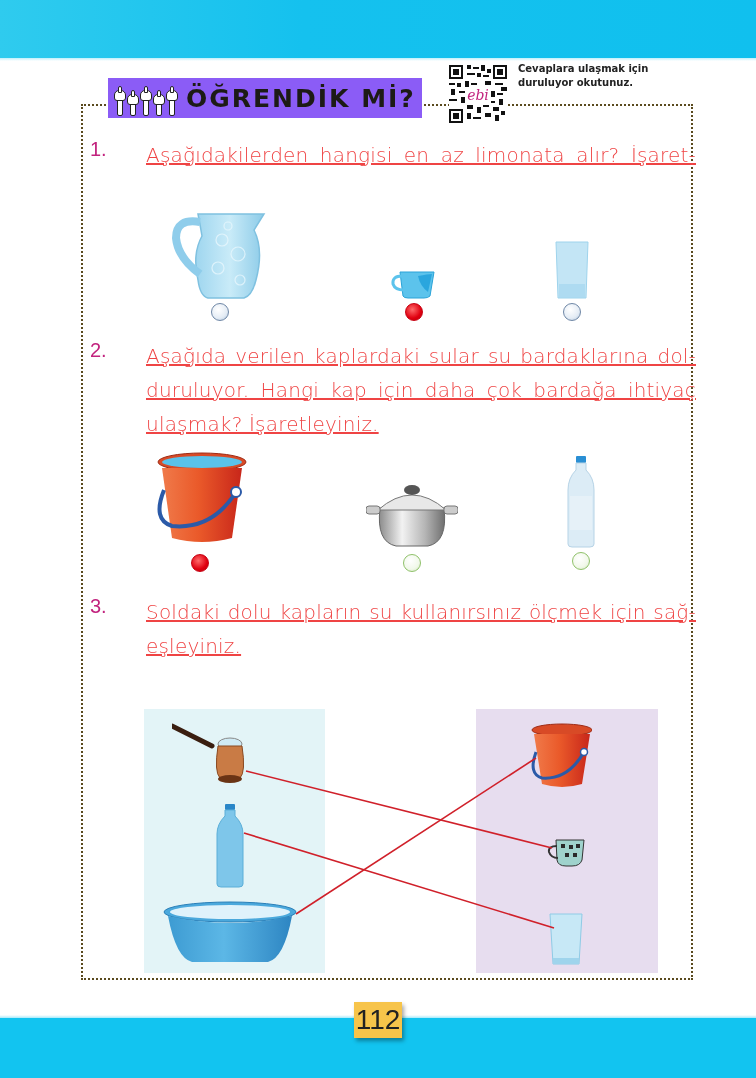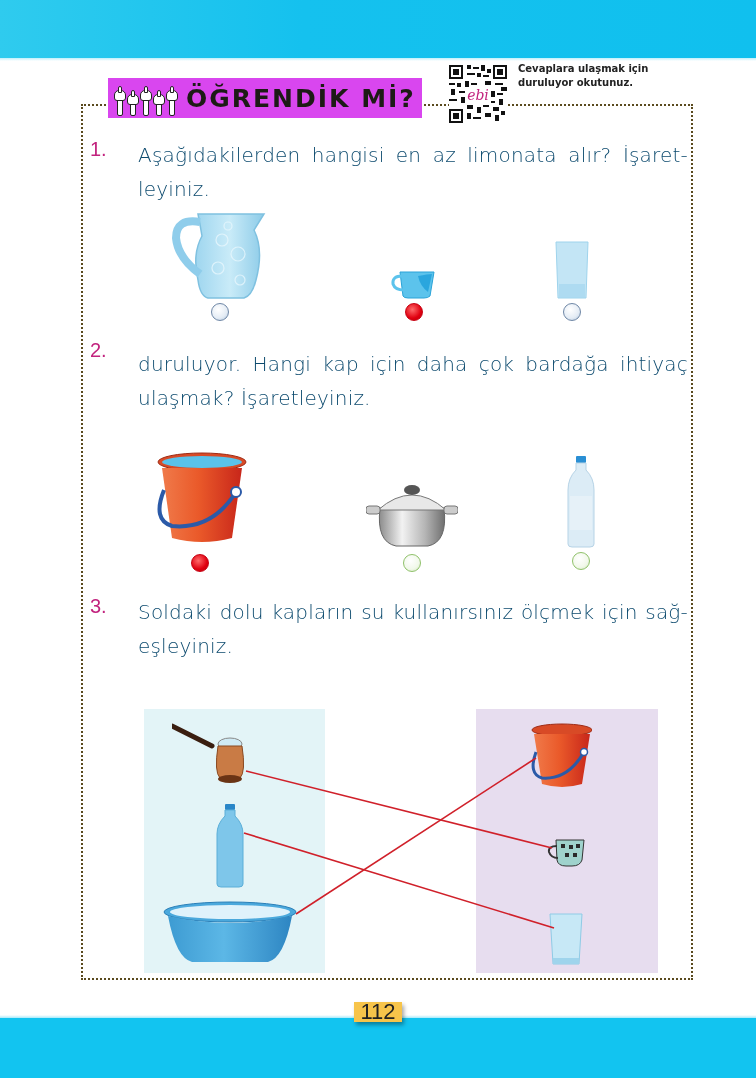--- a/index.html
+++ b/index.html
@@ -6,49 +6,49 @@
   html, body { width: 756px; height: 1078px; overflow: hidden; background: #ffffff; }
   body { position: relative; font-family: "DejaVu Sans", sans-serif; color: #1a1a1a; }
 
   .top-band { position: absolute; left: 0; top: 0; width: 756px; height: 58px; background: linear-gradient(90deg, #2fcbee 0%, #15c1ee 40%, #10c0ee 100%); }
   .top-band::after { content: ""; position: absolute; left: 0; right: 0; bottom: -3px; height: 3px; background: linear-gradient(#bff0fb, #ffffff); }
   .bottom-band { position: absolute; left: 0; top: 1018px; width: 756px; height: 60px; background: #12c4f0; }
   .bottom-band::before { content: ""; position: absolute; left: 0; right: 0; top: -3px; height: 3px; background: linear-gradient(#ffffff, #a9e9f9); }
 
   .frame { position: absolute; left: 81px; top: 104px; width: 612px; height: 876px; border: 2px dotted #5a4a1e; }
 
-  .header-banner { position: absolute; left: 108px; top: 78px; width: 314px; height: 40px; background: #d946ef; display: flex; align-items: center; padding-left: 6px; z-index: 2; }
+  .header-banner { position: absolute; left: 108px; top: 78px; width: 314px; height: 40px; background: #8b5cf6; display: flex; align-items: center; padding-left: 6px; z-index: 2; }
   .hands { display: flex; align-items: flex-end; gap: 1px; height: 36px; margin-right: 8px; }
   .hand { width: 12px; height: 30px; position: relative; }
   .hand .arm { position: absolute; left: 3px; bottom: 0; width: 6px; height: 18px; background: #fff; border: 1px solid #222; border-radius: 2px; }
   .hand .fist { position: absolute; left: 0; top: 4px; width: 12px; height: 11px; background: #fff; border: 1px solid #222; border-radius: 5px 5px 3px 3px; }
   .hand .finger { position: absolute; left: 4px; top: 0; width: 4px; height: 7px; background: #fff; border: 1px solid #222; border-radius: 2px 2px 0 0; }
   .hand:nth-child(even) { height: 26px; }
   .banner-title { font-family: "DejaVu Sans", sans-serif; font-weight: bold; font-size: 25px; letter-spacing: 2px; color: #1d1b16; }
 
   .qr { position: absolute; left: 449px; top: 65px; width: 58px; height: 58px; background: #fef9c3; z-index: 2; }
   .qr svg { width: 58px; height: 58px; display: block; }
   .qr-caption { position: absolute; left: 518px; top: 62px; width: 170px; font-size: 10px; line-height: 14px; color: #222; z-index: 2; font-weight: bold; }
 
   .question { position: absolute; left: 90px; width: 600px; }
   .q-num { position: absolute; left: 0; top: 0; font-size: 20px; color: #c2237e; font-family: "Liberation Sans", sans-serif; }
-  .q-text { position: absolute; left: 48px; top: 0; width: 550px; font-size: 20px; line-height: 34px; text-align: justify; text-align-last: left; font-family: "DejaVu Sans", sans-serif; font-weight: 300; color: #0c4a6e; letter-spacing: 0.2px; }
+  .q-text { position: absolute; left: 56px; top: 0; width: 550px; font-size: 20px; line-height: 34px; text-align: justify; text-align-last: left; font-family: "DejaVu Sans", sans-serif; font-weight: 300; color: #ef4444; letter-spacing: 0.2px; text-decoration: underline; }
 
   .option { position: absolute; display: flex; flex-direction: column; align-items: center; }
   .radio { width: 18px; height: 18px; border-radius: 50%; margin-top: 3px; }
   .radio.empty-blue { background: radial-gradient(circle at 40% 35%, #ffffff 0%, #e4ecf5 60%, #aac0d8 100%); border: 1.5px solid #6f87a6; }
   .radio.filled-red { background: radial-gradient(circle at 40% 35%, #ff6a6a 0%, #e00010 60%, #b8000b 100%); border: 1.5px solid #c70010; }
   .radio.empty-green { background: radial-gradient(circle at 40% 35%, #ffffff 0%, #f1f8ea 60%, #cfe6b8 100%); border: 1.5px solid #8fc16a; }
 
   .panel-left { position: absolute; left: 144px; top: 709px; width: 181px; height: 264px; background: #e3f4f7; }
   .panel-right { position: absolute; left: 476px; top: 709px; width: 182px; height: 264px; background: #e7ddef; }
   .match-svg { position: absolute; left: 0; top: 0; width: 756px; height: 1078px; pointer-events: none; z-index: 3; }
   .item { position: absolute; z-index: 2; }
 
-  .page-number { position: absolute; left: 354px; top: 1002px; width: 48px; height: 20px; background: #f7c44a; box-shadow: 2px 3px 4px rgba(0,0,0,0.35); display: flex; align-items: center; justify-content: center; font-family: "Liberation Sans", sans-serif; font-size: 22px; color: #222; z-index: 4; }
+  .page-number { position: absolute; left: 354px; top: 1002px; width: 48px; height: 36px; background: #f7c44a; box-shadow: 2px 3px 4px rgba(0,0,0,0.35); display: flex; align-items: center; justify-content: center; font-family: "Liberation Sans", sans-serif; font-size: 28px; color: #222; z-index: 4; }
 </style>
 </head>
 <body>
 
 <div class="top-band"></div>
 
 <div class="frame"></div>
 
 <div class="header-banner">
   <div class="hands">
@@ -132,21 +132,20 @@
 </div>
 <div class="qr-caption">
   <div>Cevaplara ulaşmak için</div>
   <div>duruluyor okutunuz.</div>
 </div>
 
 <div class="question" style="top:138px; height:70px;">
   <span class="q-num">1.</span>
   <div class="q-text">
     <div style="text-align:justify;text-align-last:justify;">Aşağıdakilerden hangisi en az limonata alır? İşaret-</div>
-    <div>leyiniz.</div>
   </div>
 </div>
 
 <div class="option" style="left:172px; top:210px;">
   <svg width="96" height="90" viewBox="0 0 96 90">
     <defs>
         <linearGradient id="pg" x1="0" x2="1">
           <stop offset="0" stop-color="#9fd6ef"></stop>
           <stop offset="0.5" stop-color="#c9ebf8"></stop>
           <stop offset="1" stop-color="#8ccbe8"></stop>
@@ -178,21 +177,22 @@
   <svg width="36" height="60" viewBox="0 0 36 60">
     <path d="M2 2 L34 2 L32 58 L4 58 Z" fill="#c3e5f5" stroke="#9ed3ec" stroke-width="1"></path>
     <rect x="5" y="44" width="26" height="14" fill="#a5d7ef" opacity="0.7"></rect>
   </svg>
   <div class="radio empty-blue"></div>
 </div>
 
 <div class="question" style="top:339px; height:105px;">
   <span class="q-num">2.</span>
   <div class="q-text">
-    <div style="text-align:justify;text-align-last:justify;margin-top:8px;">duruluyor. Hangi kap için daha çok bardağa ihtiyaç</div>
+    <div style="text-align:justify;text-align-last:justify;">Aşağıda verilen kaplardaki sular su bardaklarına dol-</div>
+    <div style="text-align:justify;text-align-last:justify;">duruluyor. Hangi kap için daha çok bardağa ihtiyaç</div>
     <div>ulaşmak? İşaretleyiniz.</div>
   </div>
 </div>
 
 <div class="option" style="left:152px; top:450px;">
   <svg width="96" height="98" viewBox="0 0 96 98">
     <defs>
         <linearGradient id="bg1" x1="0" x2="1">
           <stop offset="0" stop-color="#f07a4a"></stop>
           <stop offset="0.45" stop-color="#ea5a2a"></stop>

